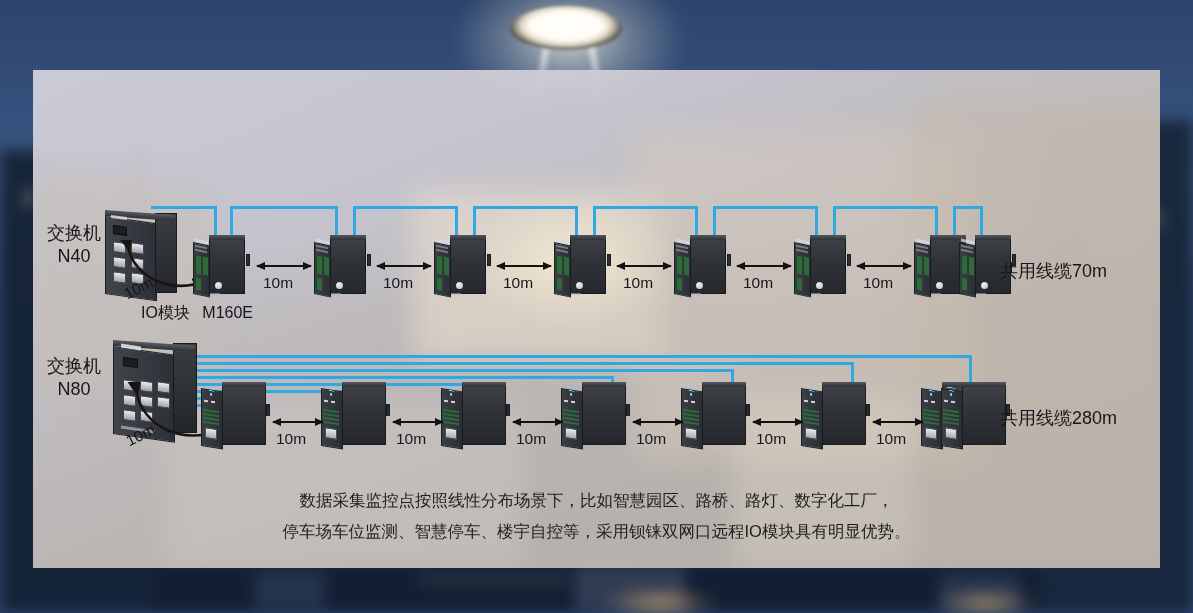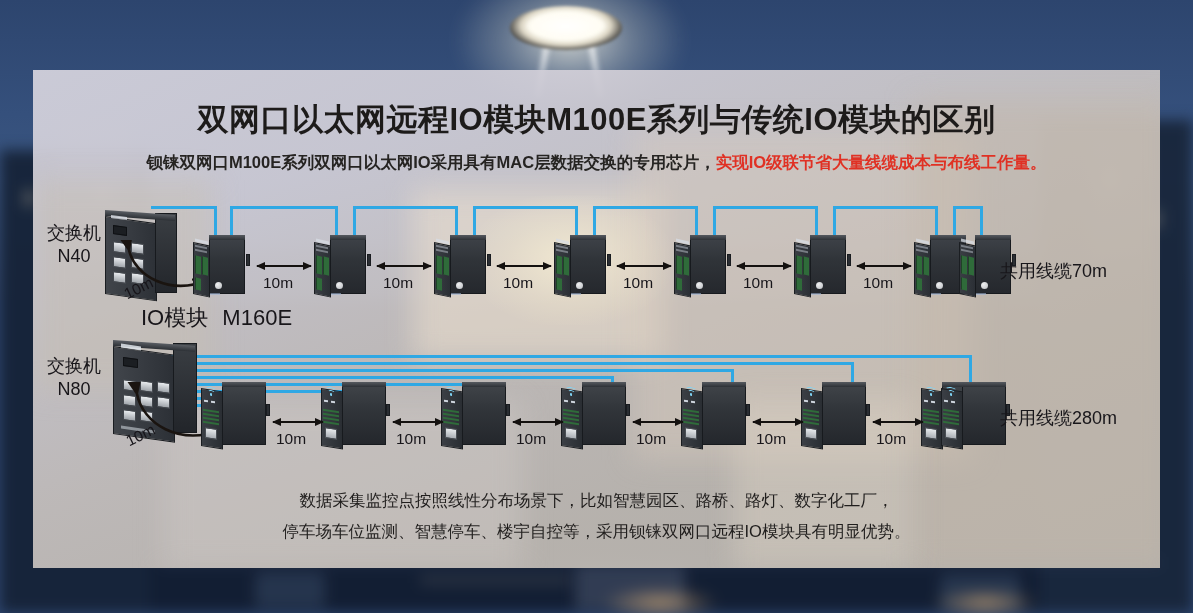--- a/index.html
+++ b/index.html
@@ -122,21 +122,21 @@
     font-size: 16.5px;
     color: #201e1d;
     white-space: nowrap;
   }
   .fn1 { top: 420px; }
   .fn2 { top: 451px; }
 
   
   .lbl { position: absolute; color: #18161a; white-space: nowrap; }
   .lbl-sw { font-size: 18px; line-height: 23px; text-align: center; }
-  .lbl-dev { font-size: 22px; }
+  .lbl-dev { font-size: 16px; }
   .lbl-right { font-size: 18px; }
   .lbl-dist {
     position: absolute;
     font-size: 15.5px;
     color: #17151a;
     white-space: nowrap;
   }
   .lbl-dist-rot {
     position:absolute;
     font-size: 15.5px;
@@ -382,25 +382,21 @@
 
     <div class="pn-patch" style="left:380px;top:120px;width:250px;height:170px;background:rgba(236,224,206,0.55);"></div>
     <div class="pn-patch" style="left:600px;top:60px;width:340px;height:330px;background:rgba(214,202,188,0.45);"></div>
     <div class="pn-patch" style="left:880px;top:30px;width:260px;height:470px;background:rgba(196,184,170,0.5);"></div>
     <div class="pn-patch" style="left:0px;top:110px;width:180px;height:210px;background:rgba(200,190,176,0.45);"></div>
     <div class="pn-patch" style="left:700px;top:330px;width:180px;height:170px;background:rgba(222,212,198,0.4);"></div>
     <div class="pn-patch" style="left:130px;top:330px;width:360px;height:170px;background:rgba(212,206,202,0.35);"></div>
 
     <div class="content">
 
-      <div class="title">双网口以太网远程IO模块M100E系列与传统IO模块的区别</div>
-
-      <div class="subtitle">
-        <span>钡铼双网口M100E系列双网口以太网IO采用具有MAC层数据交换的专用芯片，</span><span class="hl">实现IO级联节省大量线缆成本与布线工作量。</span>
-      </div>
+
 
       <div class="cable cable-h" style="left:118px;top:136px;width:66px;"></div>
       <div class="cable cable-h" style="left:197px;top:136px;width:108px;"></div>
       <div class="cable cable-h" style="left:320px;top:136px;width:105px;"></div>
       <div class="cable cable-h" style="left:440px;top:136px;width:105px;"></div>
       <div class="cable cable-h" style="left:560px;top:136px;width:105px;"></div>
       <div class="cable cable-h" style="left:680px;top:136px;width:105px;"></div>
       <div class="cable cable-h" style="left:800px;top:136px;width:105px;"></div>
       <div class="cable cable-h" style="left:920px;top:136px;width:30px;"></div>
 

